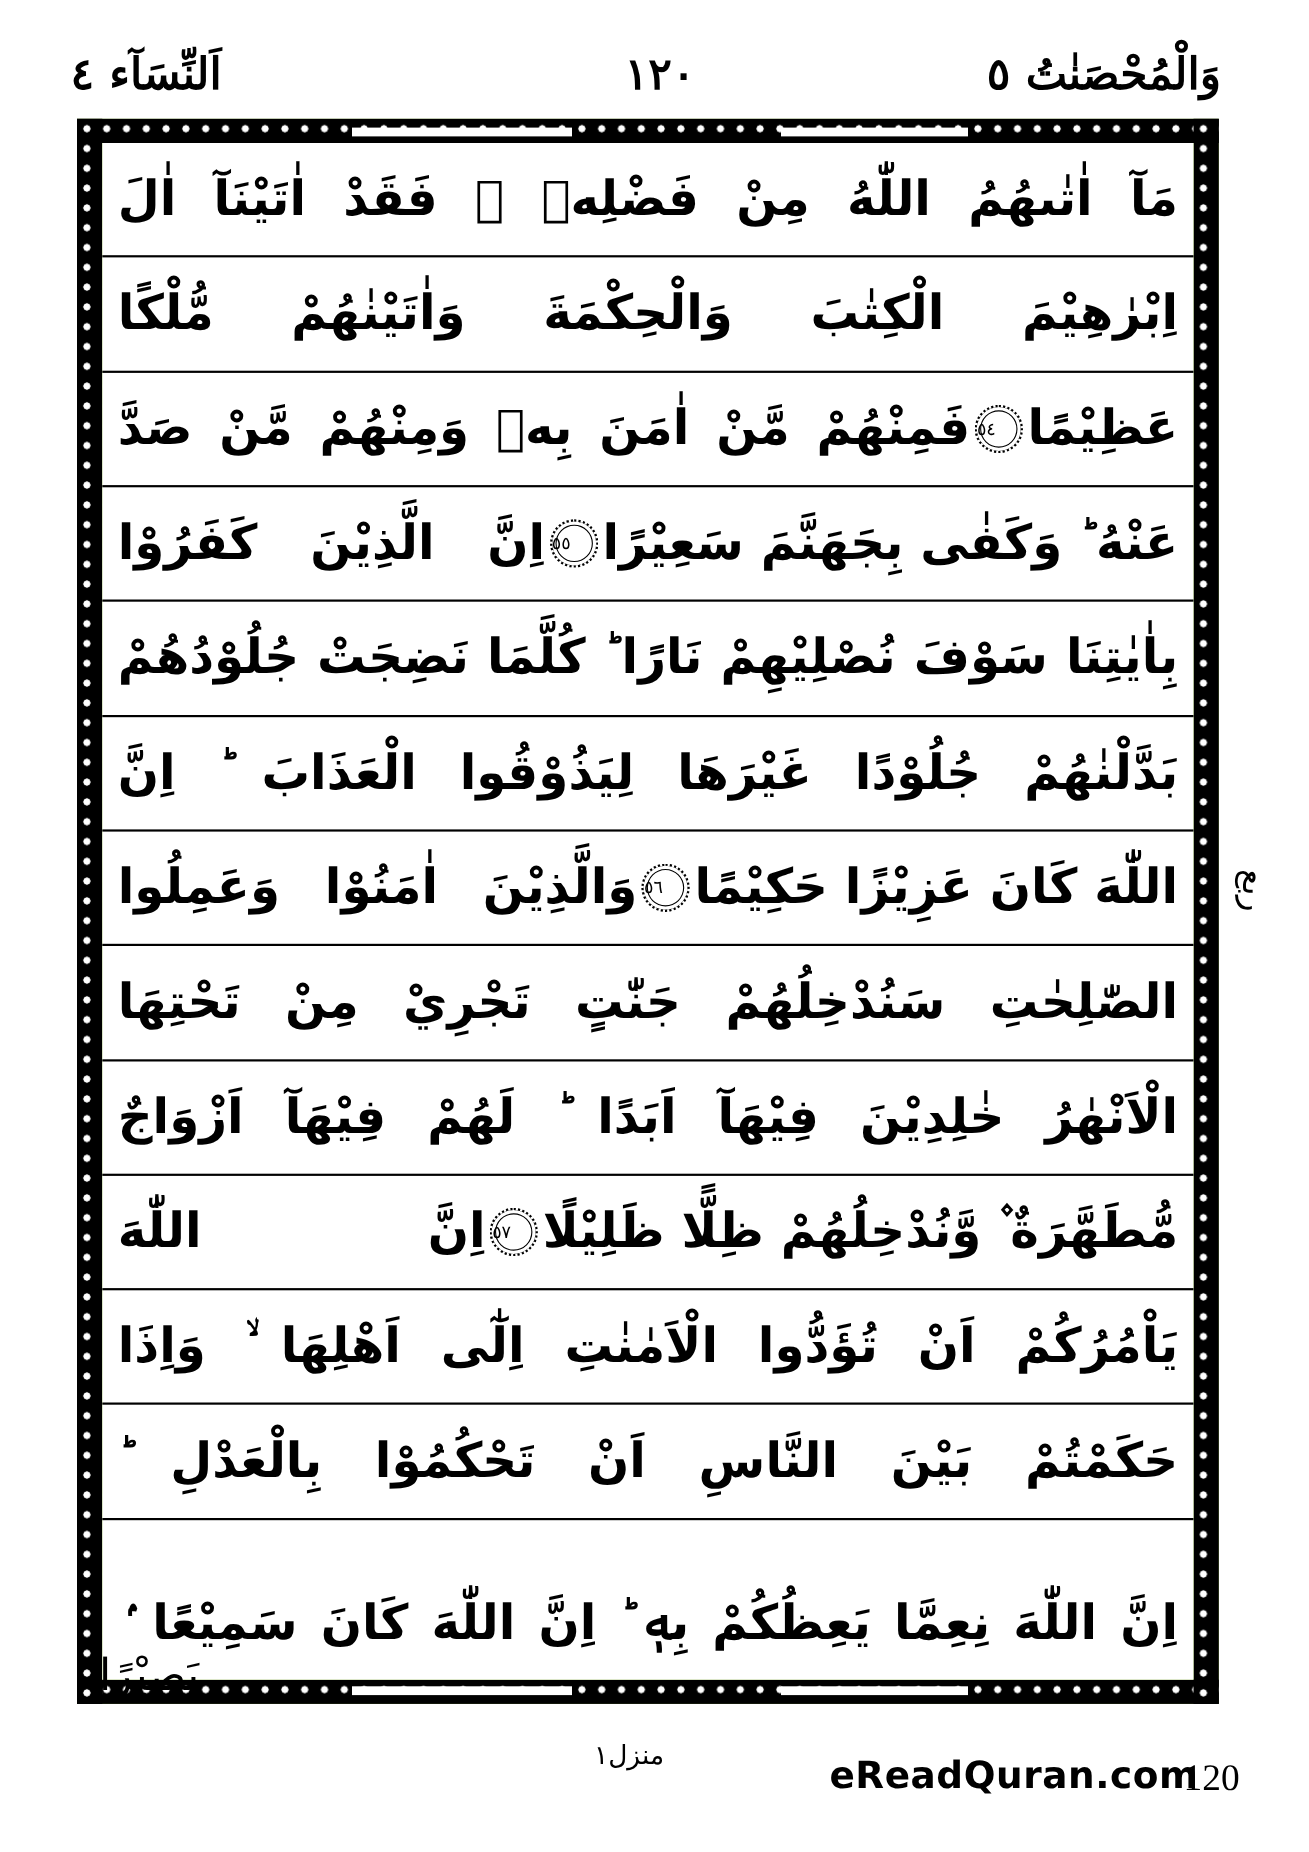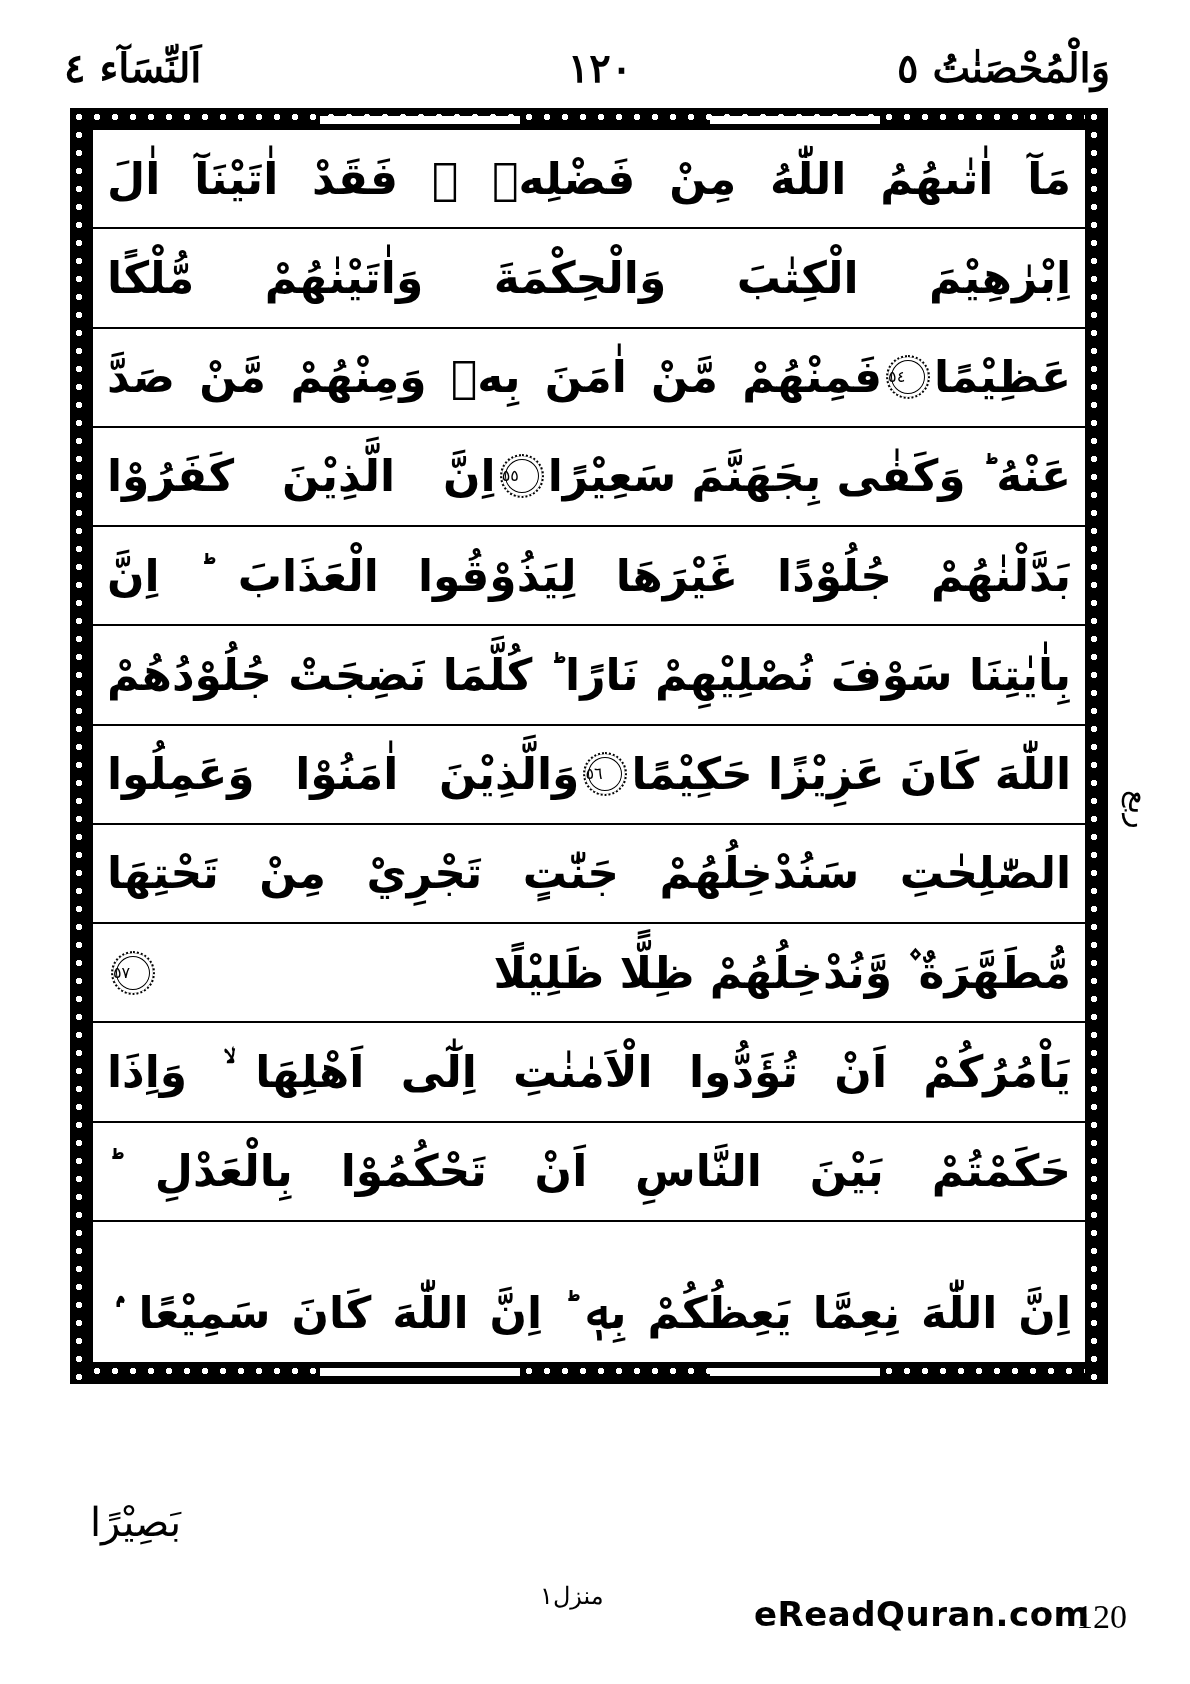--- a/index.html
+++ b/index.html
@@ -5,21 +5,21 @@
   html, body { margin:0; padding:0; background:#ffffff; }
   body { width:1190px; height:1684px; position:relative; overflow:hidden;
          font-family:"DejaVu Sans", sans-serif; color:#000; }
 
   .hdr { position:absolute; top:40px; font-size:40px; line-height:56px; direction:rtl;
          font-family:"DejaVu Serif", serif; font-weight:bold; }
   .hdr-left  { left:64px; }
   .hdr-center{ left:560px; width:80px; text-align:center; direction:ltr; }
   .hdr-right { right:80px; }
 
-  .frame { position:absolute; left:70px; top:108px; width:1038px; height:1276px;
+  .frame { position:absolute; left:70px; top:108px; width:1038px; height:1441px;
            background:#bef264; box-sizing:border-box; }
   
   .band { position:absolute; background:
             radial-gradient(circle at 50% 50%, #fff 0 3px, transparent 3.5px) 0 0/18px 18px,
             #000; }
   .band.top    { left:0; right:0; top:0; height:22px; }
   .band.bottom { left:0; right:0; bottom:0; height:22px; }
   .band.left   { top:0; bottom:0; left:0; width:23px; }
   .band.right  { top:0; bottom:0; right:0; width:23px; }
   .bar { position:absolute; height:8px; background:#fff; }
@@ -80,36 +80,40 @@
       <span>عَظِيْمًا</span>
       <span class="ayah">٥٤</span>
       <span class="txt">فَمِنْهُمْ مَّنْ اٰمَنَ بِهٖ وَمِنْهُمْ مَّنْ صَدَّ</span>
     </div>
     <div class="row">
       <span>عَنْهُ ؕ وَكَفٰى بِجَهَنَّمَ سَعِيْرًا</span>
       <span class="ayah">٥٥</span>
       <span class="txt">اِنَّ الَّذِيْنَ كَفَرُوْا</span>
     </div>
     <div class="row">
-        <span class="txt">بَدَّلْنٰهُمْ جُلُوْدًا غَيْرَهَا لِيَذُوْقُوا الْعَذَابَ ؕ اِنَّ</span>
+        <span class="txt">بِاٰيٰتِنَا سَوْفَ نُصْلِيْهِمْ نَارًا ؕ كُلَّمَا نَضِجَتْ جُلُوْدُهُمْ</span>
       </div>
     <div class="row">
-        <span class="txt">بِاٰيٰتِنَا سَوْفَ نُصْلِيْهِمْ نَارًا ؕ كُلَّمَا نَضِجَتْ جُلُوْدُهُمْ</span>
+        <span class="txt">بَدَّلْنٰهُمْ جُلُوْدًا غَيْرَهَا لِيَذُوْقُوا الْعَذَابَ ؕ اِنَّ</span>
       </div>
     <div class="row">
       <span>اللّٰهَ كَانَ عَزِيْزًا حَكِيْمًا</span>
       <span class="ayah">٥٦</span>
       <span class="txt">وَالَّذِيْنَ اٰمَنُوْا وَعَمِلُوا</span>
     </div>
     <div class="row">
         <span class="txt">الصّٰلِحٰتِ سَنُدْخِلُهُمْ جَنّٰتٍ تَجْرِيْ مِنْ تَحْتِهَا</span>
       </div>
     <div class="row">
+        <span class="txt">الْاَنْهٰرُ خٰلِدِيْنَ فِيْهَآ اَبَدًا ؕ لَهُمْ فِيْهَآ اَزْوَاجٌ</span>
+      </div>
+    <div class="row">
       <span>مُّطَهَّرَةٌ ۫ وَّنُدْخِلُهُمْ ظِلًّا ظَلِيْلًا</span>
       <span class="ayah">٥٧</span>
+      <span class="txt">اِنَّ اللّٰهَ</span>
     </div>
     <div class="row">
         <span class="txt">يَاْمُرُكُمْ اَنْ تُؤَدُّوا الْاَمٰنٰتِ اِلٰٓى اَهْلِهَا ۙ وَاِذَا</span>
       </div>
     <div class="row">
         <span class="txt">حَكَمْتُمْ بَيْنَ النَّاسِ اَنْ تَحْكُمُوْا بِالْعَدْلِ ؕ</span>
       </div>
     <div class="row">
         <span class="txt">اِنَّ اللّٰهَ نِعِمَّا يَعِظُكُمْ بِهٖ ؕ اِنَّ اللّٰهَ كَانَ سَمِيْعًا ۢ</span>
       </div>

